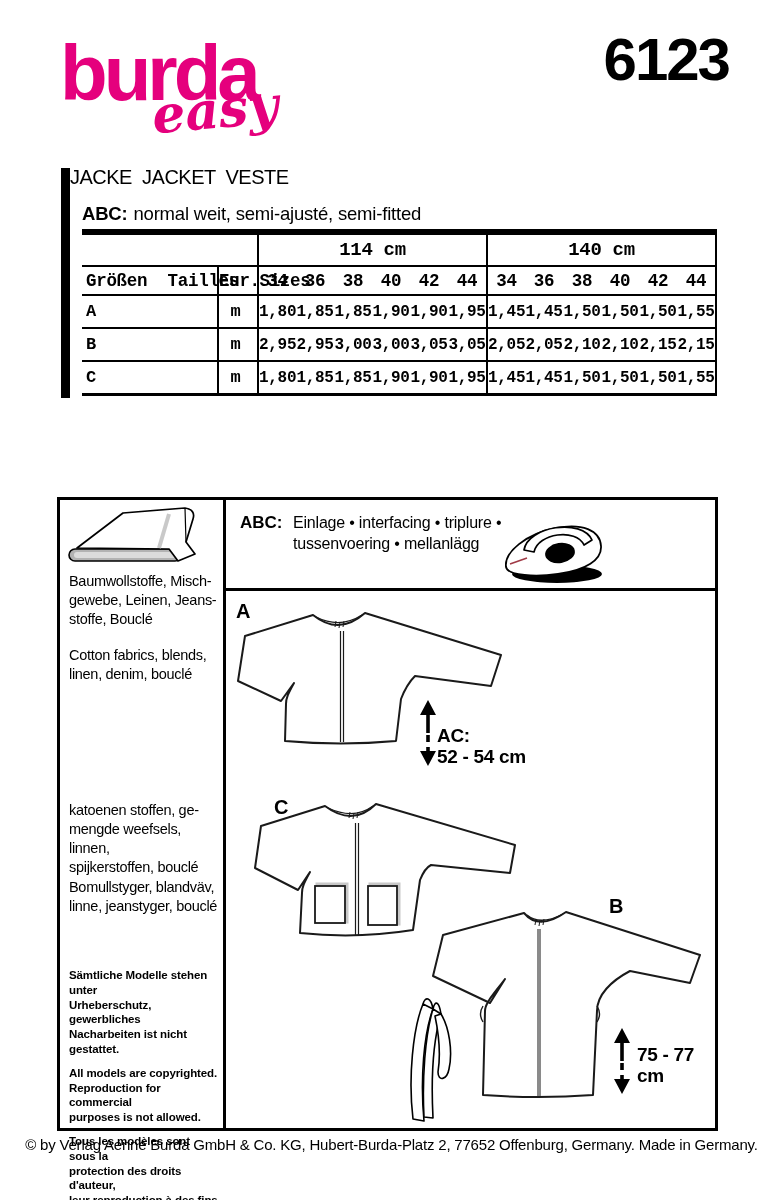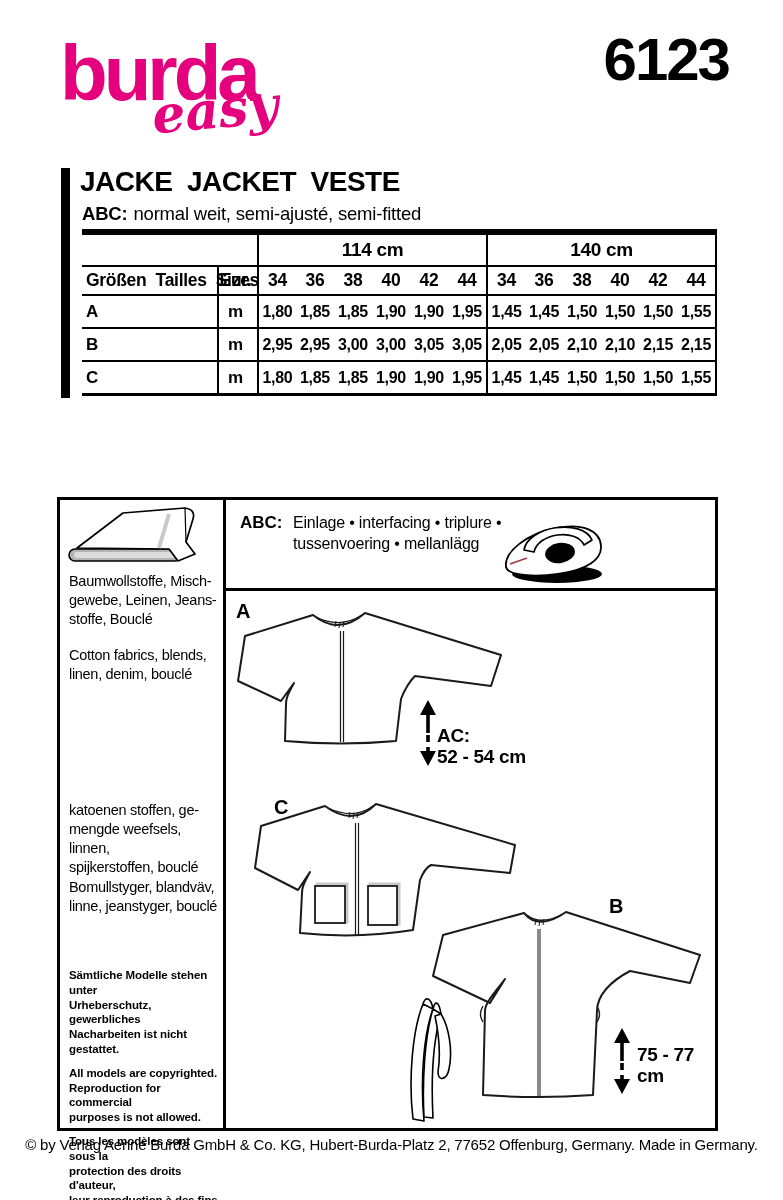--- a/index.html
+++ b/index.html
@@ -10,29 +10,29 @@
 
   
   .logo-burda{left:60px;top:34px;font-size:78px;line-height:1;font-weight:bold;letter-spacing:-4px;color:#e5007d;}
   .logo-easy{left:152px;top:84px;font-size:52px;line-height:1;font-weight:bold;font-style:italic;
              font-family:"DejaVu Serif",serif;color:#e5007d;transform:rotate(-5deg);}
   .pattern-number{left:0;top:30px;width:720px;text-align:right;font-size:60px;line-height:1;
                   font-weight:bold;letter-spacing:-2px;color:#000;padding-left:9px;}
 
   
   .title-bar{left:61px;top:168px;width:9px;height:230px;background:#000;}
-  .title-main{left:80px;top:166px;font-size:28px;font-weight:bold;letter-spacing:-0.5px;white-space:pre;color:#000;}
+  .title-main{left:70px;top:166px;font-size:20px;font-weight:normal;letter-spacing:-0.5px;white-space:pre;color:#000;}
   .title-fit{left:82px;top:203px;font-size:18.5px;letter-spacing:-0.2px;color:#000;}
   .title-fit b{margin-right:6px;}
 
   
   .fab-table{position:absolute;left:82px;top:229px;width:634px;border-collapse:collapse;table-layout:fixed;
              border-top:6px solid #000;border-bottom:3px solid #000;border-right:2.5px solid #000;
              font-weight:bold;color:#000;}
-  .fab-table td{padding:0;height:31px;font-size:16px;letter-spacing:-0.3px;text-align:center;vertical-align:middle;}
+  .fab-table td{padding:0;height:31px;font-size:16px;letter-spacing:-0.3px;text-align:center;vertical-align:middle;font-family:Liberation Mono, monospace;}
   .fab-table tr{border-bottom:2.5px solid #000;}
   .fab-table .b-l{border-left:2.5px solid #000;}
   .fab-table .row-group td{height:30px;font-size:19px;}
   .fab-table .row-sizes td{height:27px;font-size:17.5px;}
   .fab-table .c-label{text-align:left;padding-left:4px;font-size:17px;white-space:pre;}
   .fab-table .c-eur{text-align:center;padding-right:5px;font-size:17px;}
 
   
   .info-box{left:57px;top:497px;width:655px;height:628px;border:3px solid #000;}
   .v-divider{position:absolute;left:163px;top:0;bottom:0;width:2.5px;background:#000;}

